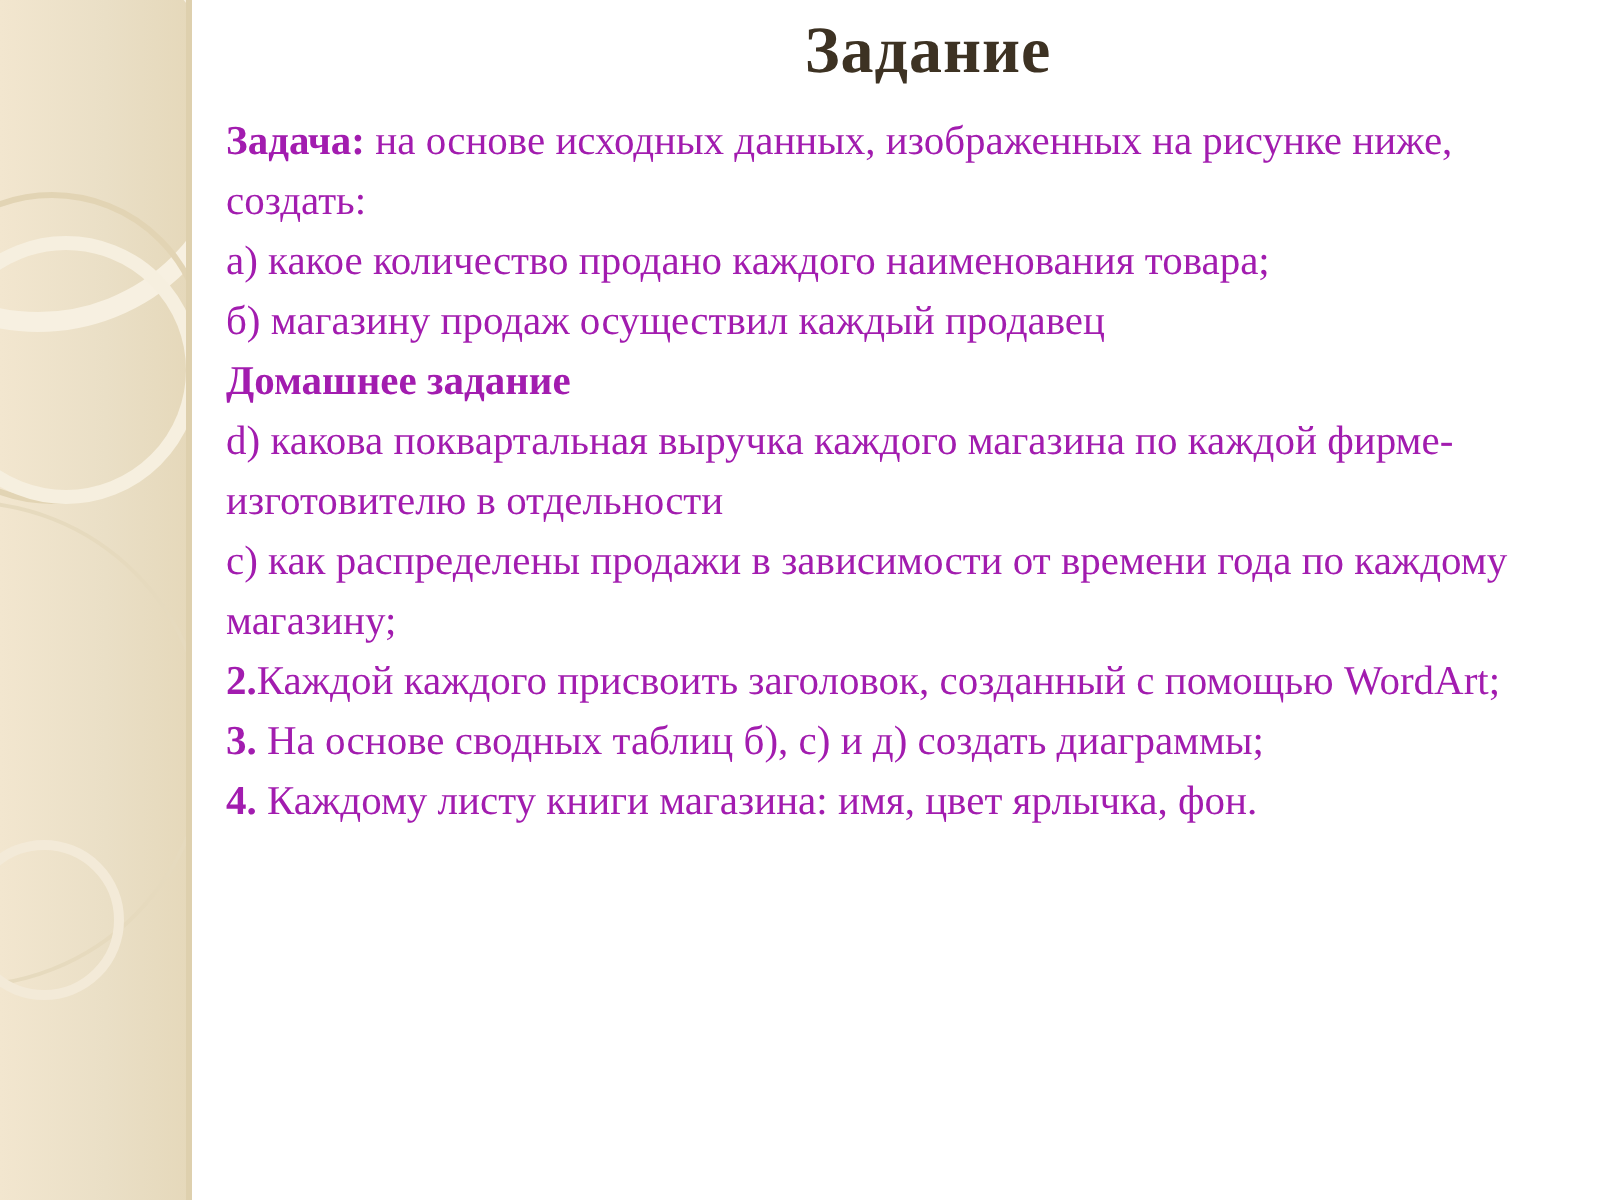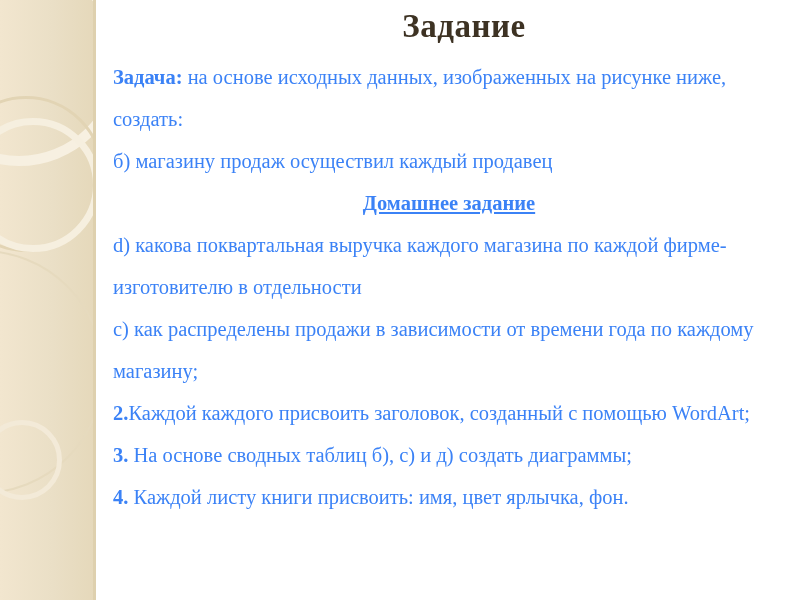--- a/index.html
+++ b/index.html
@@ -98,36 +98,34 @@
     color: #3d3223;
     letter-spacing: 0.5px;
   }
   
   .body-text {
     position: absolute;
     left: 113px;
     top: 56px;
     width: 672px;
     font-size: 20.5px;
-    line-height: 42px;
-    color: #3b82f6;
+    line-height: 30px;
+    color: #a21caf;
     font-family: "Liberation Serif", serif;
   }
   .body-text p {
     margin: 0;
     padding: 0;
   }
   .b {
     font-weight: bold;
   }
   .centered-sub {
-    text-align: center;
     font-weight: bold;
     padding-right: 90px;
-    text-decoration: underline;
   }
 </style>
 </head>
 <body>
 
 <div class="slide">
 
   <div class="left-band">
     <div class="ring ring-a"></div>
     <div class="ring ring-b"></div>
@@ -136,28 +134,29 @@
     <div class="ring ring-e"></div>
     <div class="band-edge"></div>
   </div>
 
   <div class="title">Задание</div>
 
   <div class="body-text">
     <p>
       <span class="b">Задача:</span><span> на основе исходных данных, изображенных на рисунке ниже, создать:</span>
     </p>
+    <p>а) какое количество продано каждого наименования товара;</p>
     <p>б) магазину продаж осуществил каждый продавец</p>
     <p class="centered-sub">Домашнее задание</p>
     <p>d) какова поквартальная выручка каждого магазина по каждой фирме-изготовителю в отдельности</p>
     <p>c) как распределены продажи в зависимости от времени года по каждому магазину;</p>
     <p>
       <span class="b">2.</span><span>Каждой каждого присвоить заголовок, созданный с помощью WordArt;</span>
     </p>
     <p>
       <span class="b">3.</span><span> На основе сводных таблиц б), с) и д) создать диаграммы;</span>
     </p>
     <p>
-      <span class="b">4.</span><span> Каждой листу книги присвоить: имя, цвет ярлычка, фон.</span>
+      <span class="b">4.</span><span> Каждому листу книги магазина: имя, цвет ярлычка, фон.</span>
     </p>
   </div>
 
 </div>
 
 </body></html>

